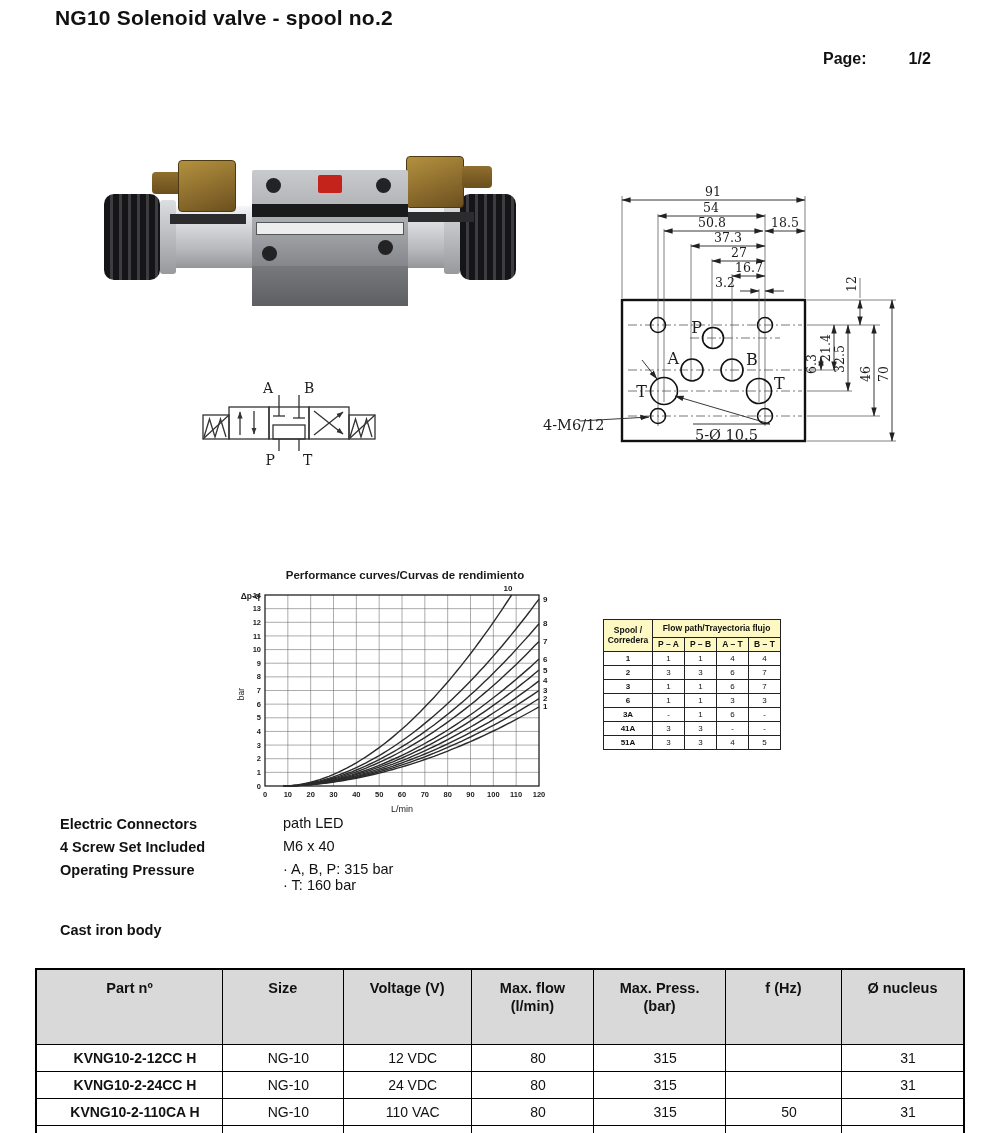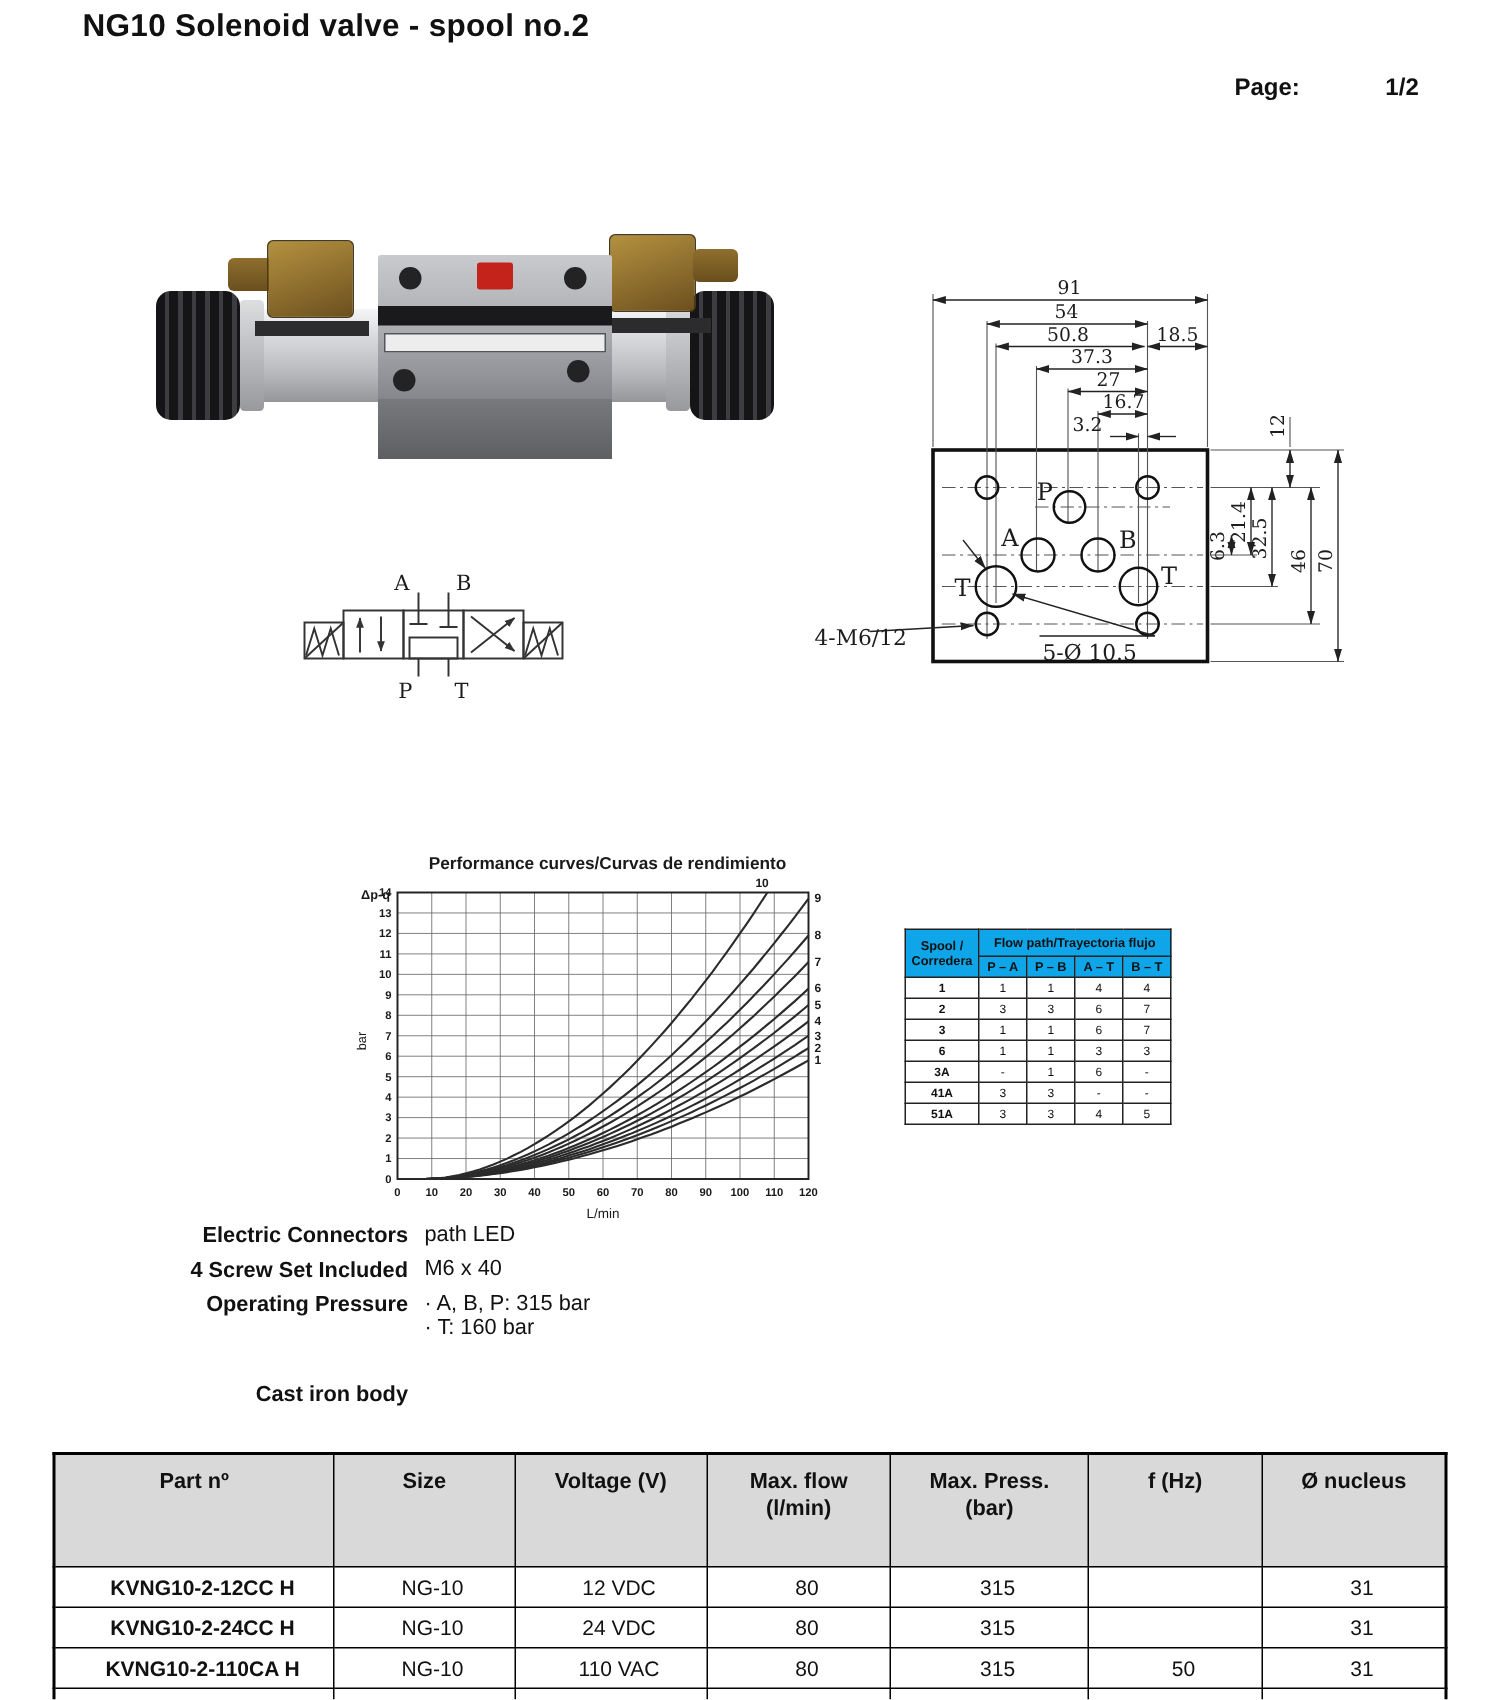--- a/index.html
+++ b/index.html
@@ -1,21 +1,21 @@
 <!DOCTYPE html>
 <html><head>
 <meta charset="utf-8">
 <style>
   html,body{margin:0;padding:0;background:#fff;}
   .page{position:relative;width:1000px;height:1133px;background:#ffffff;overflow:hidden;
         font-family:"Liberation Sans",sans-serif;color:#111;border-radius:12px;}
   .abs{position:absolute;}
   
   .doc-title{left:55px;top:6px;font-size:21px;font-weight:bold;letter-spacing:.2px;}
-  .page-box{left:823px;top:50px;font-size:16px;font-weight:bold;display:flex;gap:57px;}
+  .page-box{left:823px;top:50px;font-size:16px;font-weight:bold;display:flex;gap:42px;}
   
   .photo{left:100px;top:150px;width:420px;height:170px;}
   .photo *{position:absolute;}
   .tube{left:14px;top:56px;width:392px;height:62px;border-radius:16px;
         background:linear-gradient(180deg,#f4f5f7 0%,#d9dadd 30%,#b6b8bc 70%,#94969a 100%);}
   .cap{top:44px;width:56px;height:86px;border-radius:10px;
        background:repeating-linear-gradient(90deg,#151517 0 6px,#3d3d41 6px 9px);}
   .cap.l{left:4px;} .cap.r{left:360px;}
   .collar{top:50px;width:16px;height:74px;border-radius:3px;
           background:linear-gradient(180deg,#dddee0,#97999d);}
@@ -51,27 +51,27 @@
   
   .chart text{font-family:"Liberation Sans",sans-serif;fill:#1a1a1a;}
   .c-title{font-size:11.5px;font-weight:bold;text-anchor:middle;}
   .c-dpq{font-size:8.5px;font-weight:bold;text-anchor:end;}
   .c-bar{font-size:8.5px;text-anchor:middle;}
   .c-lmin{font-size:9px;text-anchor:middle;}
   
   .spool{left:603px;top:619px;width:177px;border-collapse:collapse;table-layout:fixed;
          font-size:8px;}
   .spool th,.spool td{border:1px solid #222;text-align:center;padding:0;line-height:1.15;}
-  .spool th{font-weight:bold;font-size:8.5px;background:#0ea5e9;margin-top:36px;}
+  .spool th{font-weight:bold;font-size:8.5px;background:#fef9c3;margin-top:36px;}
   .spool td{height:13px;}
   .spool td:first-child{font-weight:bold;}
   
   .specs{left:60px;top:816px;width:420px;font-size:14.5px;}
   .spec-row{display:flex;margin-bottom:7px;}
-  .spec-label{width:212px;text-align:right;font-weight:bold;flex:none;}
+  .spec-label{width:212px;font-weight:bold;flex:none;}
   .spec-value{margin-left:11px;line-height:1.1;white-space:pre-line;}
   .spec-row.solo{margin-top:28px;}
   
   .parts{left:35px;top:968px;width:930px;border-collapse:collapse;table-layout:fixed;
          font-size:14px;border:2px solid #000;}
   .parts th,.parts td{border:1px solid #000;text-align:center;}
   .parts th{background:#d9d9d9;font-size:14.5px;font-weight:bold;height:64px;
             vertical-align:top;padding-top:9px;line-height:1.25;}
   .parts td{height:24px;padding-left:12px;}
   .parts td.pn{font-weight:bold;}

